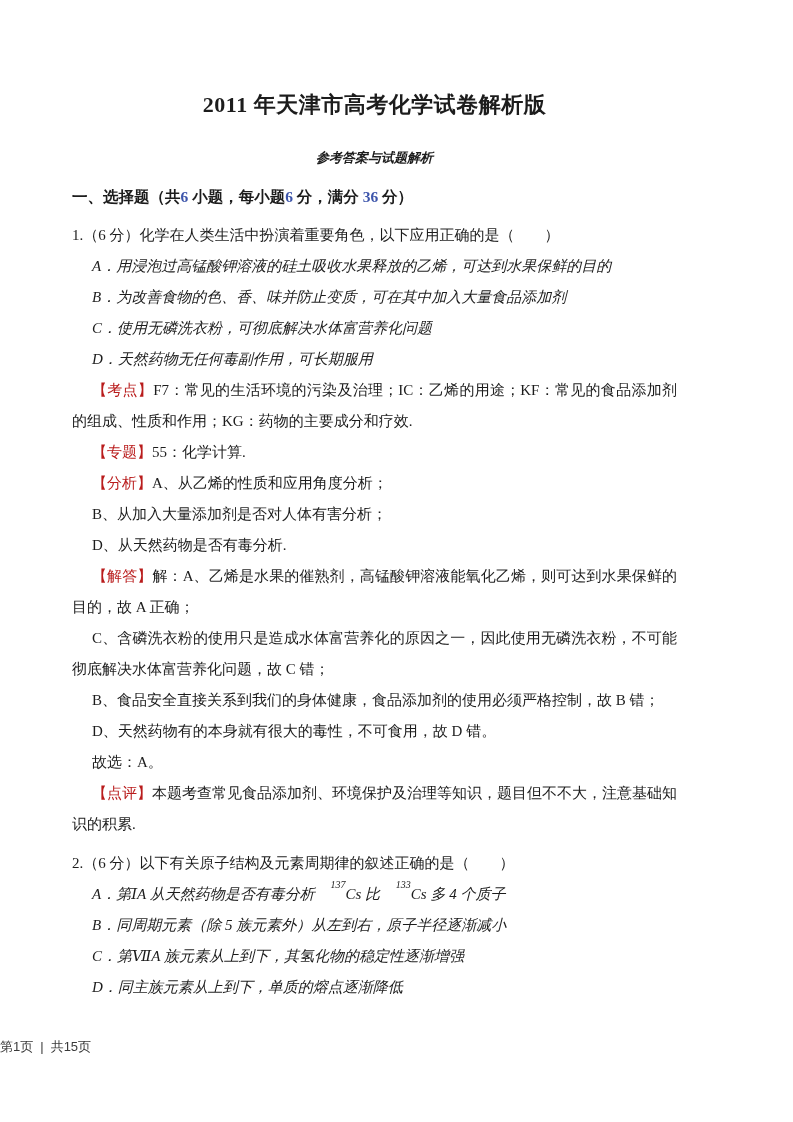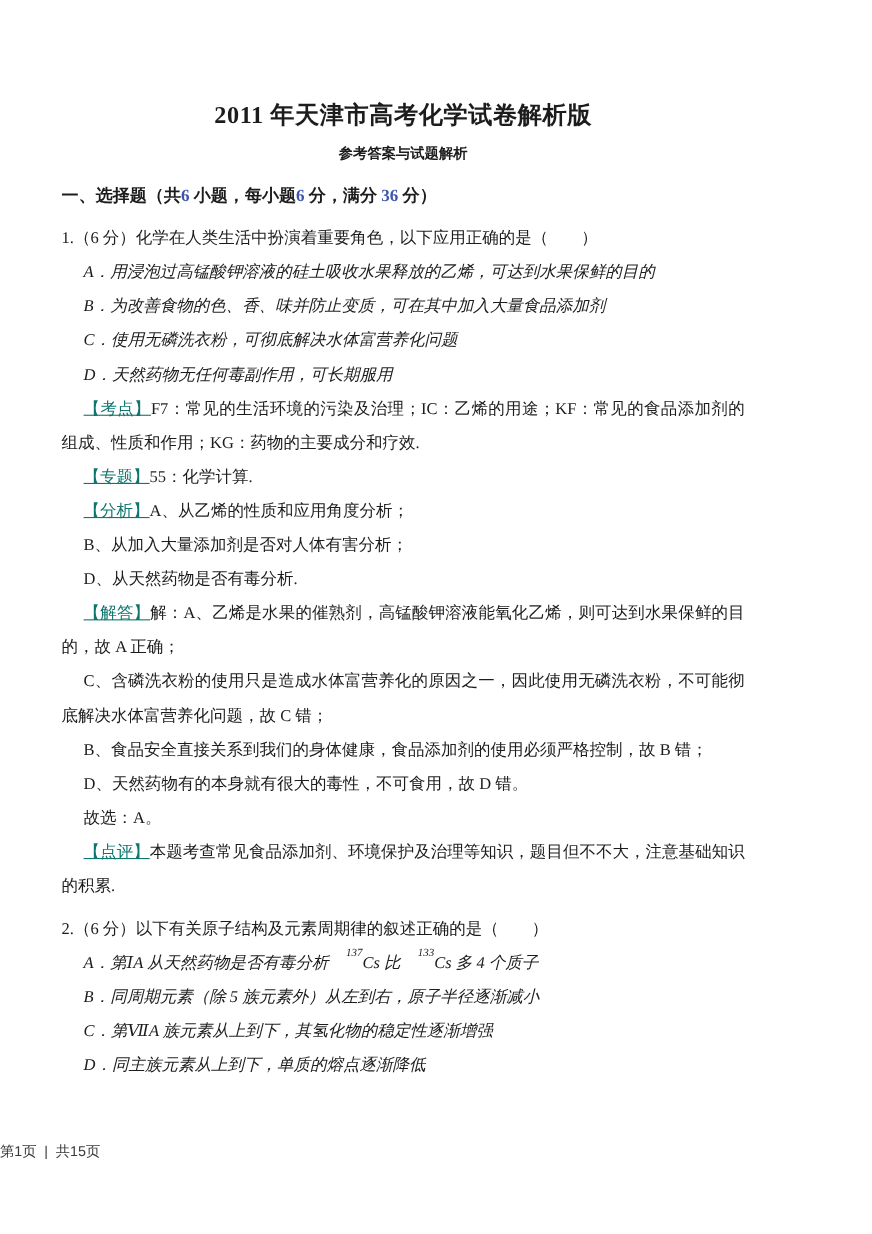--- a/index.html
+++ b/index.html
@@ -3,50 +3,51 @@
 <meta charset="utf-8">
 <style>
   html,body{margin:0;padding:0;background:#ffffff;}
   body{
     width:793px;height:1122px;position:relative;overflow:hidden;
     font-family:"Liberation Serif","DejaVu Serif",serif;
     color:#1c1c1c;
   }
   .page{
     position:absolute;inset:0;
-    padding:90px 116px 0 56px;
+    padding:90px 116px 0 72px;
     box-sizing:border-box;
     background:#ffffff;
   }
   h1.doc-title{
     margin:0;padding:0;
     font-size:22px;line-height:30px;font-weight:bold;
     text-align:center;letter-spacing:.5px;
   }
   .subtitle{
-    margin-top:10px;
+    margin-top:28px;
     font-size:13px;line-height:20px;font-weight:bold;
     text-align:center;
+    font-style:italic;
   }
   #content{margin-top:13px;}
   .blk{
     margin:0;padding:0;
     font-size:15px;line-height:31px;
     text-align:justify;
     text-justify:inter-ideograph;
   }
   .blk.heading{
     font-weight:bold;font-size:15.5px;line-height:31px;
     text-align:left;
   }
   .blk.question{margin-top:8px;text-indent:0;}
   .blk.option{text-indent:20px;font-style:italic;}
   .blk.labeled{text-indent:20px;}
   .blk.indent{text-indent:20px;}
-  .label-blue{color:#0f766e;text-decoration:underline;}
+  .label-blue{color:#b91c1c;}
   .num-blue{color:#3d55ab;}
   sup.iso{
     font-size:10px;line-height:0;
     position:relative;top:-5px;margin-left:12px;
   }
   .footer{
     position:absolute;left:0;top:1038px;width:100%;
     text-align:left;
     font-size:13px;line-height:18px;color:#3a3a3a;
     font-family:"Liberation Sans","DejaVu Sans",sans-serif;

